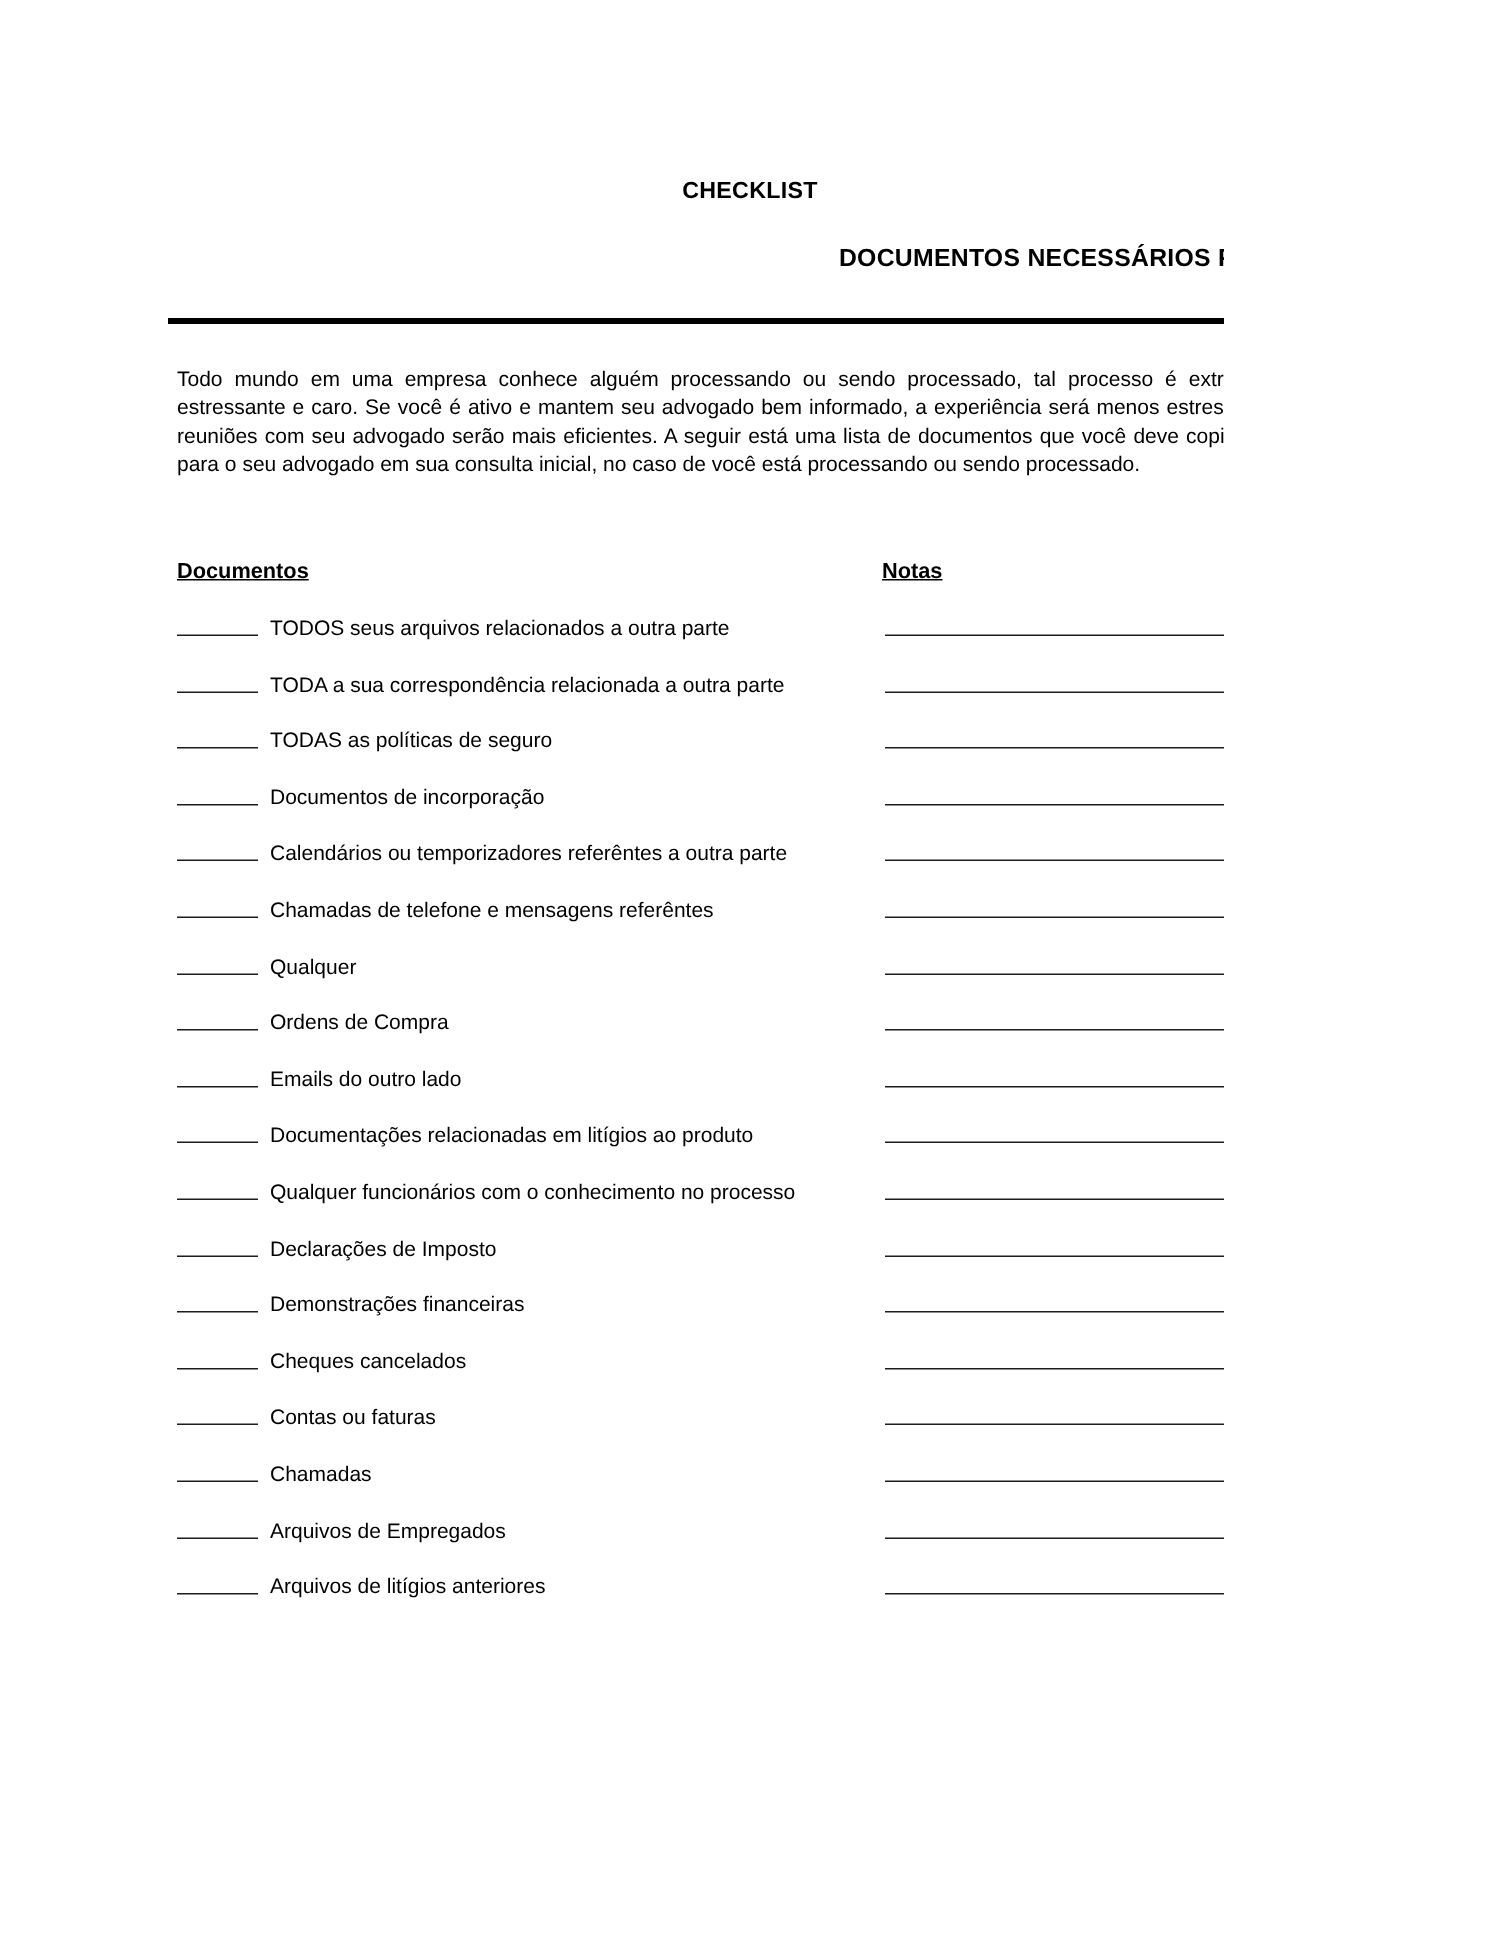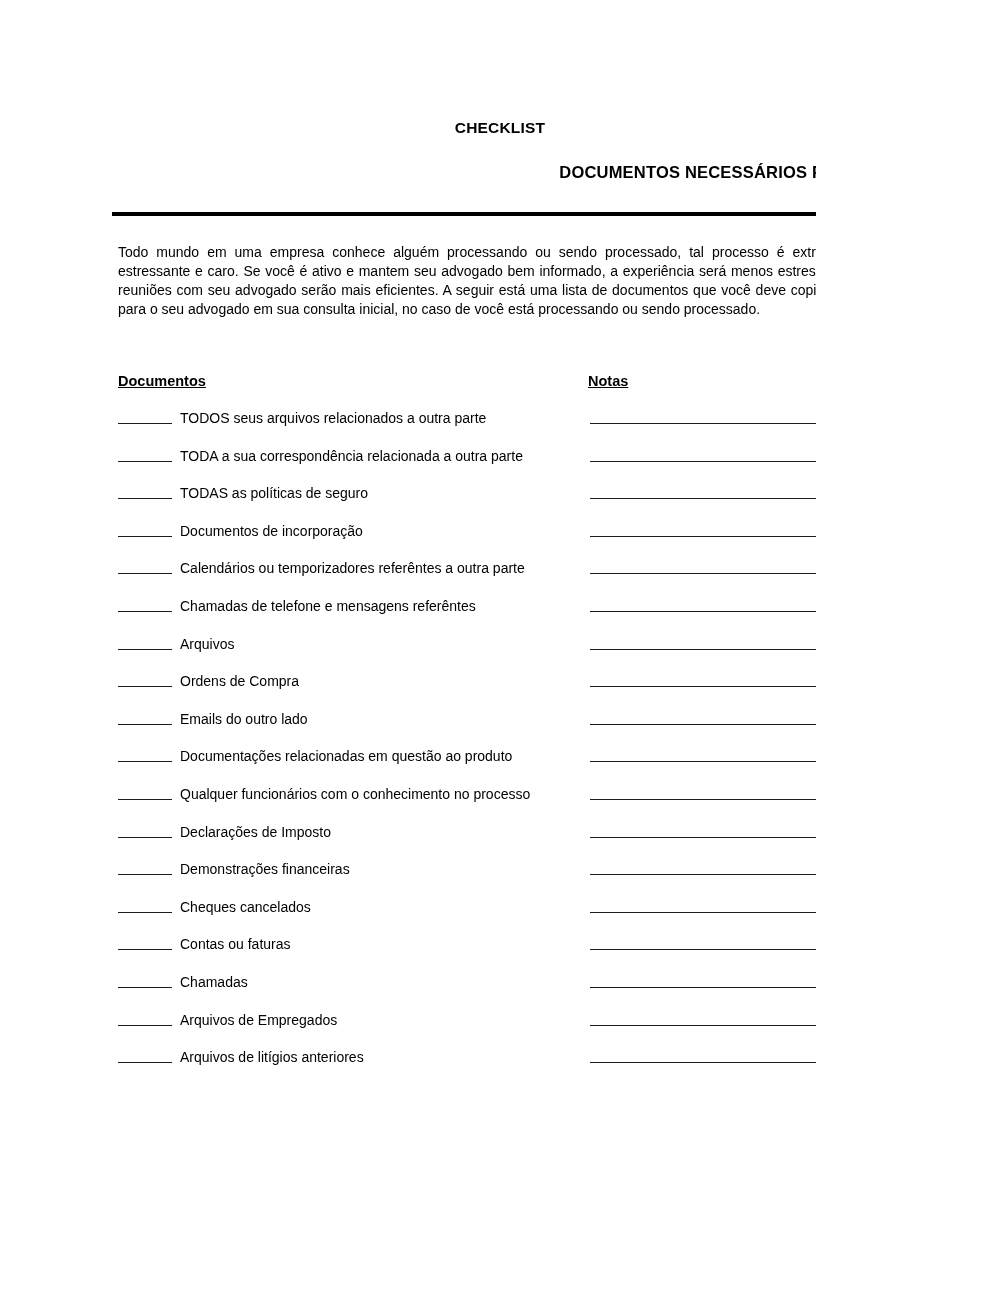--- a/index.html
+++ b/index.html
@@ -141,36 +141,36 @@
       <span class="item-label">Calendários ou temporizadores referêntes a outra parte</span>
       <span class="note-line"></span>
     </div>
     <div class="row">
       <span class="fill-blank"></span>
       <span class="item-label">Chamadas de telefone e mensagens referêntes</span>
       <span class="note-line"></span>
     </div>
     <div class="row">
       <span class="fill-blank"></span>
-      <span class="item-label">Arquivos</span>
+      <span class="item-label">Qualquer</span>
       <span class="note-line"></span>
     </div>
     <div class="row">
       <span class="fill-blank"></span>
       <span class="item-label">Ordens de Compra</span>
       <span class="note-line"></span>
     </div>
     <div class="row">
       <span class="fill-blank"></span>
       <span class="item-label">Emails do outro lado</span>
       <span class="note-line"></span>
     </div>
     <div class="row">
       <span class="fill-blank"></span>
-      <span class="item-label">Documentações relacionadas em questão ao produto</span>
+      <span class="item-label">Documentações relacionadas em litígios ao produto</span>
       <span class="note-line"></span>
     </div>
     <div class="row">
       <span class="fill-blank"></span>
       <span class="item-label">Qualquer funcionários com o conhecimento no processo</span>
       <span class="note-line"></span>
     </div>
     <div class="row">
       <span class="fill-blank"></span>
       <span class="item-label">Declarações de Imposto</span>

